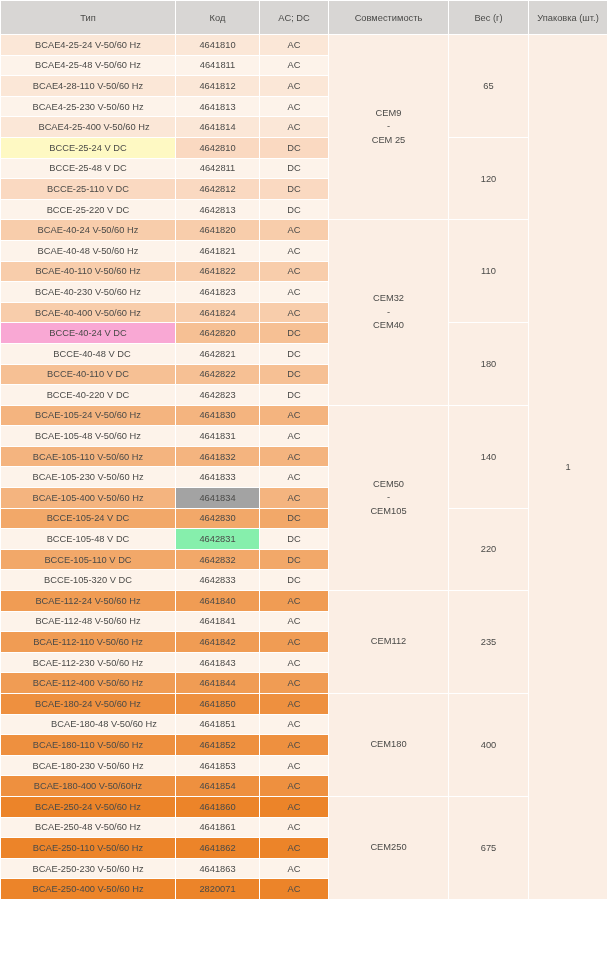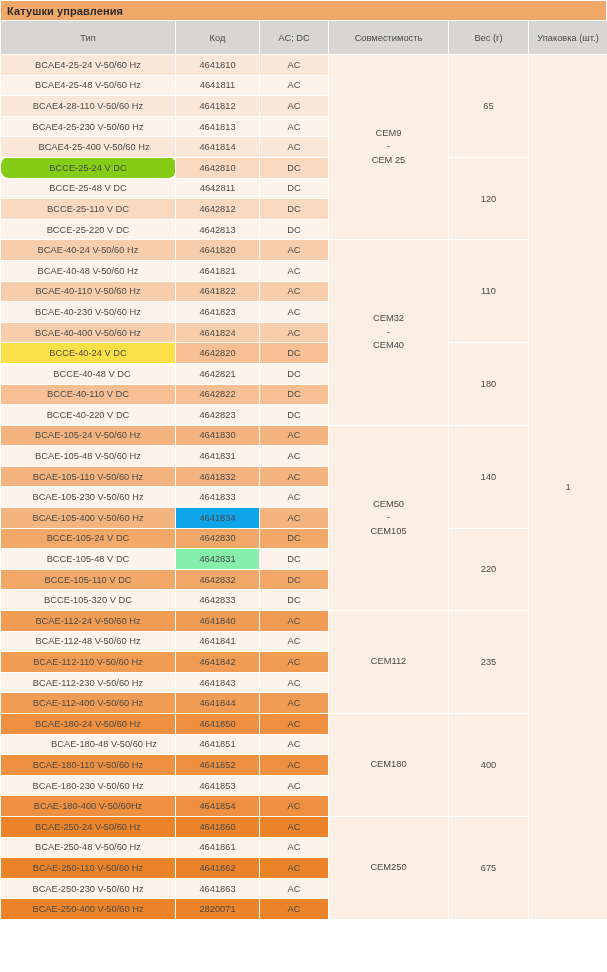--- a/index.html
+++ b/index.html
@@ -79,23 +79,20 @@
   col.c-acdc   { width: 69px; }
   col.c-compat { width: 120px; }
   col.c-weight { width: 80px; }
   col.c-pack   { width: 79px; }
 </style>
 </head>
 <body>
 
 <div class="sheet">
 
-  <div class="title-bar">
-    <span class="title-text">Катушки управления</span>
-  </div>
 
   <table class="main">
     <colgroup>
       <col class="c-type">
         <col class="c-code">
         <col class="c-acdc">
       <col class="c-compat">
         <col class="c-weight">
         <col class="c-pack">
     </colgroup>
@@ -138,21 +135,21 @@
           <td class="type-cell" style="background: rgb(253, 243, 234);">BCAE4-25-230 V-50/60 Hz</td>
           <td class="code-cell" style="background: rgb(253, 243, 234);">4641813</td>
           <td class="acdc-cell" style="background: rgb(253, 243, 234);">AC</td>
         </tr>
         <tr>
           <td class="type-cell" style="background: rgb(251, 231, 215); padding-left: 12px;">BCAE4-25-400 V-50/60 Hz</td>
           <td class="code-cell" style="background: rgb(251, 231, 215);">4641814</td>
           <td class="acdc-cell" style="background: rgb(251, 231, 215);">AC</td>
         </tr>
         <tr>
-          <td class="type-cell" style="background: #84cc16; border-radius: 8px;">BCCE-25-24 V DC</td>
+          <td class="type-cell" style="background: #fef9c3;">BCCE-25-24 V DC</td>
           <td class="code-cell" style="background: rgb(250, 217, 193);">4642810</td>
           <td class="acdc-cell" style="background: rgb(250, 217, 193);">DC</td>
           <td class="weight-cell" rowspan="4">120</td>
         </tr>
         <tr>
           <td class="type-cell" style="background: rgb(253, 243, 234);">BCCE-25-48 V DC</td>
           <td class="code-cell" style="background: rgb(253, 243, 234);">4642811</td>
           <td class="acdc-cell" style="background: rgb(253, 243, 234);">DC</td>
         </tr>
         <tr>
@@ -192,21 +189,21 @@
           <td class="type-cell" style="background: rgb(253, 243, 234);">BCAE-40-230 V-50/60 Hz</td>
           <td class="code-cell" style="background: rgb(253, 243, 234);">4641823</td>
           <td class="acdc-cell" style="background: rgb(253, 243, 234);">AC</td>
         </tr>
         <tr>
           <td class="type-cell" style="background: rgb(248, 205, 171);">BCAE-40-400 V-50/60 Hz</td>
           <td class="code-cell" style="background: rgb(248, 205, 171);">4641824</td>
           <td class="acdc-cell" style="background: rgb(248, 205, 171);">AC</td>
         </tr>
         <tr>
-          <td class="type-cell" style="background: #fde047;">BCCE-40-24 V DC</td>
+          <td class="type-cell" style="background: #f9a8d4;">BCCE-40-24 V DC</td>
           <td class="code-cell" style="background: rgb(246, 192, 148);">4642820</td>
           <td class="acdc-cell" style="background: rgb(246, 192, 148);">DC</td>
           <td class="weight-cell" rowspan="4">180</td>
         </tr>
         <tr>
           <td class="type-cell" style="background: rgb(253, 243, 234); padding-left: 8px;">BCCE-40-48 V DC</td>
           <td class="code-cell" style="background: rgb(253, 243, 234);">4642821</td>
           <td class="acdc-cell" style="background: rgb(253, 243, 234);">DC</td>
         </tr>
         <tr>
@@ -242,21 +239,21 @@
           <td class="code-cell" style="background: rgb(244, 180, 127); margin-top: 16px;">4641832</td>
           <td class="acdc-cell" style="background: rgb(244, 180, 127);">AC</td>
         </tr>
         <tr>
           <td class="type-cell" style="background: rgb(253, 243, 234);">BCAE-105-230 V-50/60 Hz</td>
           <td class="code-cell" style="background: rgb(253, 243, 234);">4641833</td>
           <td class="acdc-cell" style="background: rgb(253, 243, 234);">AC</td>
         </tr>
         <tr>
           <td class="type-cell" style="background: rgb(244, 180, 127);">BCAE-105-400 V-50/60 Hz</td>
-          <td class="code-cell" style="background: #0ea5e9;">4641834</td>
+          <td class="code-cell" style="background: #a3a3a3;">4641834</td>
           <td class="acdc-cell" style="background: rgb(244, 180, 127);">AC</td>
         </tr>
         <tr>
           <td class="type-cell" style="background: rgb(242, 168, 105);">BCCE-105-24 V DC</td>
           <td class="code-cell" style="background: rgb(242, 168, 105);">4642830</td>
           <td class="acdc-cell" style="background: rgb(242, 168, 105);">DC</td>
           <td class="weight-cell" rowspan="4">220</td>
         </tr>
         <tr>
           <td class="type-cell" style="background: rgb(253, 243, 234);">BCCE-105-48 V DC</td>

